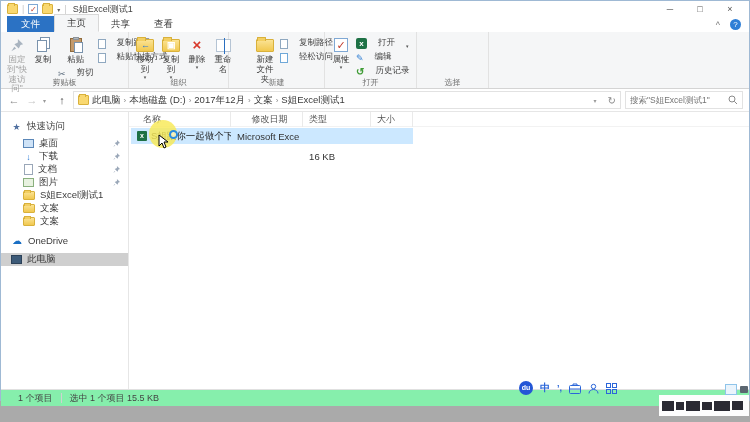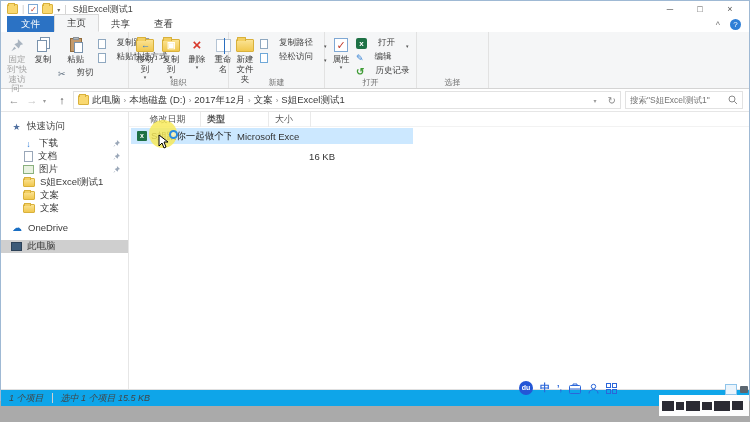--- a/index.html
+++ b/index.html
@@ -87,34 +87,34 @@
   .ic-folder-s:before { content:""; position:absolute; top:-2px; left:0; width:5px; height:2px; background:#f3cf62; border:1px solid #d9b13b; border-bottom:none; }
   .ic-cloud { color:#1a6fc4; font-size:10px; width:12px; text-align:center; }
   .ic-pc { background:#3c5a78; border:1px solid #2c4158; }
   .ic-net { background:#dbe7f2; border:1px solid #5b87b8; border-radius:2px; }
 
   .filearea { flex:1; position:relative; }
   .fl-header { display:flex; height:15px; align-items:center; color:#555; font-size:9px; border-bottom:1px solid #f2f2f2; }
   .fl-h { padding-left:6px; border-right:1px solid #eaeaea; height:15px; line-height:15px; }
   .fl-h.c1 { width:102px; padding-left:14px; }
   .fl-h.c2 { width:72px;text-align:center; }
-  .fl-h.c3 { width:68px;font-weight:bold; }
+  .fl-h.c3 { width:68px; }
   .fl-h.c4 { width:42px; }
   .fl-row { position:absolute; left:2px; top:16px; width:282px; height:16px; background:#cce8ff; display:flex; align-items:center; font-size:9.5px; color:#1b1b1b; }
   .fr-name { width:100px; display:flex; align-items:center; gap:4px; padding-left:6px; white-space:nowrap; overflow:hidden; }
   .fr-date { width:72px; padding-left:6px; color:#333; }
   .fr-type { width:68px; padding-left:6px; color:#333; white-space:nowrap; overflow:hidden; }
   .fr-size { width:40px; text-align:right; padding-right:4px; color:#333;margin-top:41px; }
   .excel-file-ic { width:10px; height:10px; background:#1e7145; border-radius:1px; color:#fff; font-size:7px; font-weight:bold; line-height:10px; text-align:center; flex:0 0 auto; }
   .click-hl { position:absolute; left:20px; top:8px; width:28px; height:28px; border-radius:50%; background:rgba(248,233,86,0.82); }
   .click-ripple { position:absolute; left:40px; top:18px; width:9px; height:9px; border-radius:50%; border:2px solid #2a8ce0; background:rgba(255,255,255,0.55); }
   .cursor-wrap { position:absolute; left:29px; top:22px; }
 
   
-  .statusbar { height:17px; background:#0ea5e9; border-top:1px solid #e0e0e0; display:flex; align-items:center; padding:0 8px; font-size:9px; color:#444; gap:8px;font-style:italic; }
+  .statusbar { height:17px; background:#86efac; border-top:1px solid #e0e0e0; display:flex; align-items:center; padding:0 17px; font-size:9px; color:#444; gap:8px; }
   .st-sep { width:1px; height:10px; background:#d0d0d0; }
 
   
   .ime-bar { position:absolute; left:519px; top:380px; height:16px; display:flex; align-items:center; gap:7px; }
   .du-circle { width:14px; height:14px; border-radius:50%; background:#2456d6; color:#fff; font-size:7px; font-weight:bold; text-align:center; line-height:14px; }
   .ime-mode { color:#2b66d9; font-size:10px; font-weight:bold; }
   .ime-punct { color:#2b66d9; font-size:9px; font-weight:bold; }
   .rec-grid { position:absolute; left:725px; top:384px; width:12px; height:11px; border:1px solid #8fc4ea; background:#eaf4fc; }
   .rec-cam { position:absolute; left:740px; top:386px; width:8px; height:7px; background:#5b6670; border-radius:1px; }
   .watermark { position:absolute; left:659px; top:395px; width:90px; height:21px; background:#fdfdfd; display:flex; align-items:center; gap:2px; padding:0 3px; }
@@ -191,20 +191,21 @@
       <div class="smallcol">
         <div class="smallbtn">
           <span class="mini-doc"></span>
           <span>复制路径</span>
         </div>
         <div class="smallbtn">
           <span class="mini-doc"></span>
           <span>粘贴快捷方式</span>
         </div>
       </div>
+      <span class="rgroup-label">剪贴板</span>
     </div>
 
     <div class="rgroup" style="width:100px;">
       <div class="bigbtn">
         <span class="bicon">
             <span class="folder-ic">
               <span class="ovl">←</span>
             </span>
           </span>
         <span class="blabel">移动到</span>
@@ -227,21 +228,21 @@
       <div class="bigbtn">
         <span class="bicon">
             <span class="rename-ic"></span>
           </span>
         <span class="blabel">重命名</span>
       </div>
       <span class="rgroup-label">组织</span>
     </div>
 
     <div class="rgroup" style="width:96px;">
-      <div class="bigbtn" style="width:34px;">
+      <div class="bigbtn" style="width:34px;margin-left:20px;">
         <span class="bicon">
             <span class="folder-ic"></span>
           </span>
         <span class="blabel">新建 文件夹</span>
       </div>
       <div class="smallcol">
         <div class="smallbtn">
           <span class="mini-doc"></span>
           <span>复制路径</span>
           <span class="ddown">▾</span>
@@ -318,20 +319,28 @@
   </div>
 
   <div class="main">
     <div class="sidebar">
       <div class="sb-item">
         <span class="ic-star">★</span>
         <span>快速访问</span>
       </div>
       <div class="sb-space"></div>
       <div class="sb-item child">
+        <span class="ic-box ic-desktop"></span>
+        <span>桌面</span>
+        <svg class="pin" width="7" height="7" viewBox="0 0 8 8">
+            <path d="M4.5 0l3.5 3.5-1.8.5-1 2.5-3.2-3.2 2.5-1z" fill="#9aa7b8"></path>
+            <path d="M2 5.8L.3 8 2.5 6.3z" fill="#9aa7b8"></path>
+          </svg>
+      </div>
+      <div class="sb-item child">
         <span class="ic-down">↓</span>
         <span>下载</span>
         <svg class="pin" width="7" height="7" viewBox="0 0 8 8">
             <path d="M4.5 0l3.5 3.5-1.8.5-1 2.5-3.2-3.2 2.5-1z" fill="#9aa7b8"></path>
             <path d="M2 5.8L.3 8 2.5 6.3z" fill="#9aa7b8"></path>
           </svg>
       </div>
       <div class="sb-item child">
         <span class="ic-doc"></span>
         <span>文档</span>
@@ -368,20 +377,21 @@
       <div class="sb-gap"></div>
       <div class="sb-item selected">
         <span class="ic-box ic-pc"></span>
         <span>此电脑</span>
       </div>
       <div class="sb-gap"></div>
     </div>
 
     <div class="filearea">
       <div class="fl-header">
+        <span class="fl-h c1">名称</span>
         <span class="fl-h c2">修改日期</span>
         <span class="fl-h c3">类型</span>
         <span class="fl-h c4">大小</span>
       </div>
       <div class="fl-row">
         <span class="fr-name">
           <span class="excel-file-ic">x</span>
           <span>S姐跟你一起做个下拉菜单</span>
         </span>
         <span class="fr-type">Microsoft Excel ...</span>

